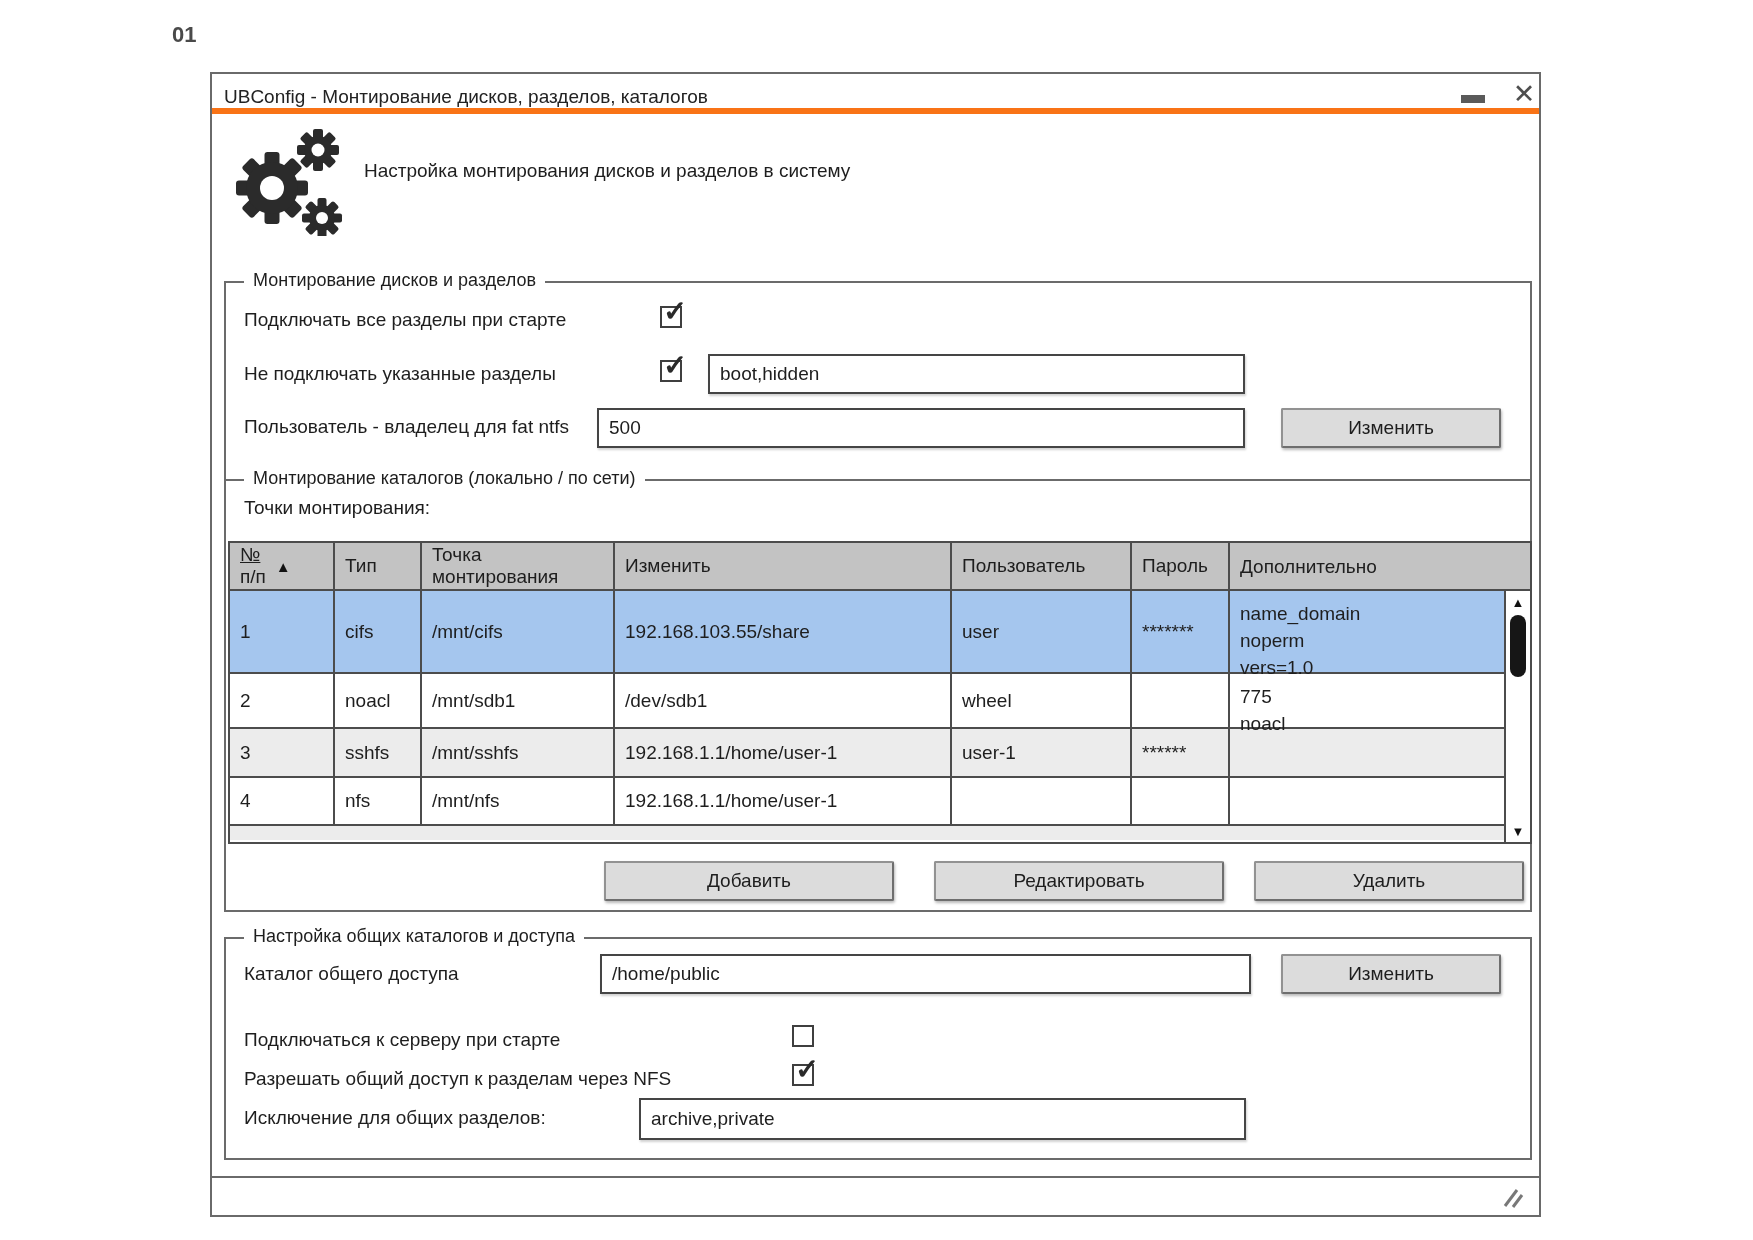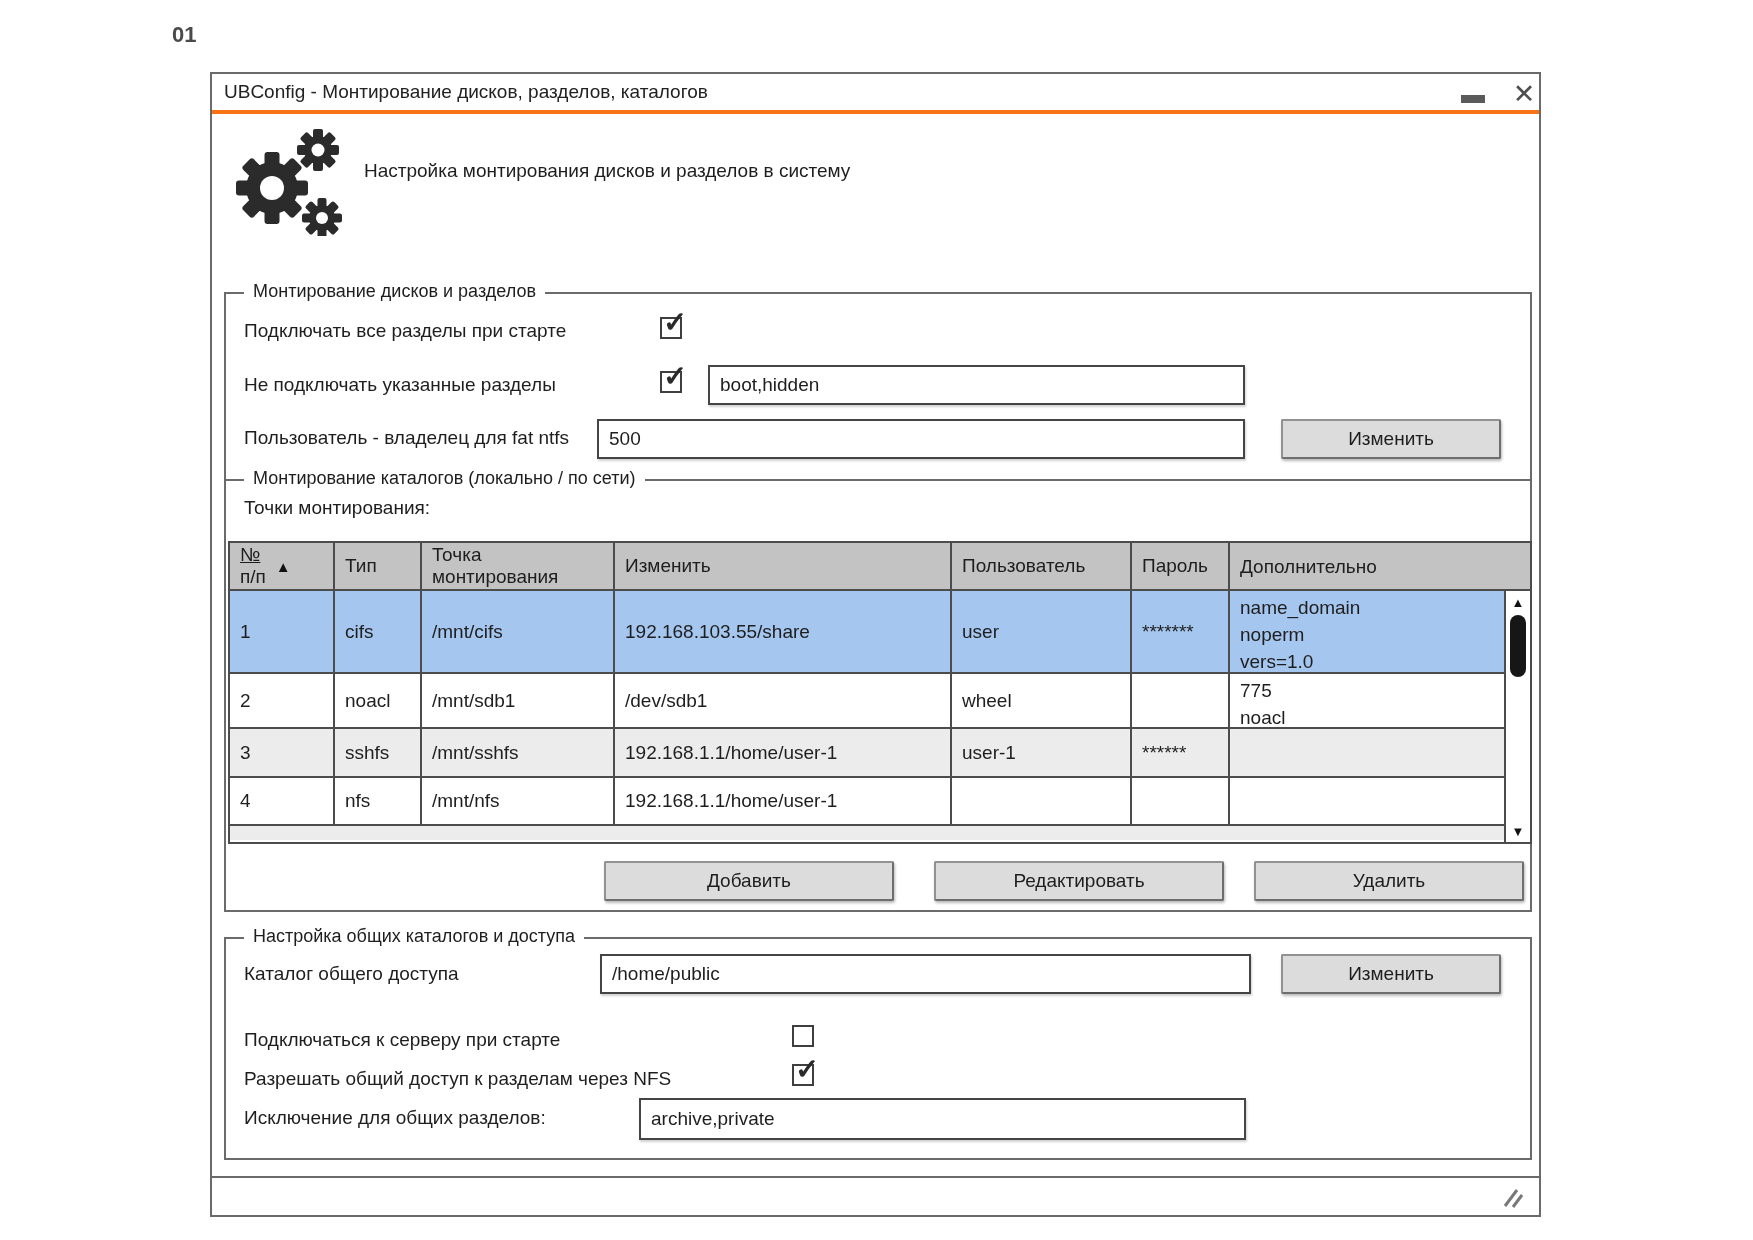--- a/index.html
+++ b/index.html
@@ -5,21 +5,21 @@
   * { margin:0; padding:0; box-sizing:border-box; }
   body { background:#ffffff; font-family:"Liberation Sans", sans-serif; color:#1e1e1e; }
   .canvas { position:relative; width:1753px; height:1240px; background:#fff; overflow:hidden; }
 
   .page-label { position:absolute; left:172px; top:22px; font-size:22px; font-weight:bold; color:#4a4a4a; }
 
   .win { position:absolute; left:210px; top:72px; width:1331px; height:1145px;
          border:2px solid #6a6a6a; background:#fff; }
 
   .titlebar { position:absolute; left:0; top:0; width:100%; height:40px;
-              border-bottom:4px solid #f97316; display:flex; align-items:center; }
+              border-bottom:6px solid #f97316; display:flex; align-items:flex-end; }
   .title-text { margin-left:12px; font-size:19px; color:#222; }
   .win-btn { position:absolute; top:0; height:40px; display:flex; align-items:center; justify-content:center; cursor:default; }
   .btn-min { left:1243px; width:36px; }
   .min-bar { width:24px; height:8px; background:#5a5a5a; margin-top:10px; }
   .btn-close { left:1292px; width:40px; font-size:27px; color:#4f4f4f; }
 
   .caption { position:absolute; left:152px; top:86px; font-size:19px; }
 
   .gears { position:absolute; left:20px; top:50px; }
 
@@ -45,21 +45,21 @@
   .trow { display:flex; width:100%; }
   .thead { height:48px; background:#c3c3c3; border-bottom:2px solid #4c4c4c; }
   .cell { display:flex; align-items:center; padding-left:10px; font-size:19px; flex:0 0 auto; min-width:0; }
   .cell + .cell { border-left:2px solid #4c4c4c; }
   .c-num   { flex-basis:103px; }
   .c-type  { flex-basis:87px; }
   .c-point { flex-basis:193px; }
   .c-dir   { flex-basis:337px; }
   .c-user  { flex-basis:180px; }
   .c-pass  { flex-basis:98px; }
-  .c-extra { flex:1 1 auto; align-items:flex-start; padding-top:3px; white-space:pre-line; line-height:27px; }
+  .c-extra { flex:1 1 auto; align-items:flex-start; padding-top:9px; white-space:pre-line; line-height:27px; }
   .hdr2 { line-height:22px; white-space:pre-line; }
   .num-hdr { display:flex; align-items:center; gap:10px; }
   .num-line1 { text-decoration:underline; }
   .sort-arrow { font-size:15px; color:#111; }
   .r-sel   { background:#a5c6ee; }
   .r-alt   { background:#ececec; }
   .drow + .drow { border-top:2px solid #4c4c4c; }
   .r1 { height:81px; } .r2 { height:55px; } .r3 { height:49px; } .r4 { height:48px; }
   .r-fill { height:16px; }
 
@@ -120,21 +120,21 @@
             <rect x="-4.5" y="-20" width="9" height="40" rx="2" transform="rotate(90)"></rect>
             <rect x="-4.5" y="-20" width="9" height="40" rx="2" transform="rotate(135)"></rect>
             <circle r="13"></circle>
           </g>
           <circle r="6" fill="#ffffff"></circle>
         </g>
       </svg>
     </div>
     <div class="caption">Настройка монтирования дисков и разделов в систему</div>
 
-    <div class="fieldset" style="top:218px; height:216px;">
+    <div class="fieldset" style="top:207px; height:216px;">
       <span class="legend">Монтирование дисков и разделов</span>
 
       <span class="lbl" style="left:18px; top:26px;">Подключать все разделы при старте</span>
       <span class="checkbox" style="left:434px; top:23px;">
         <span class="tick">✓</span>
       </span>
 
       <span class="lbl" style="left:18px; top:80px;">Не подключать указанные разделы</span>
       <span class="checkbox" style="left:434px; top:77px;">
         <span class="tick">✓</span>

